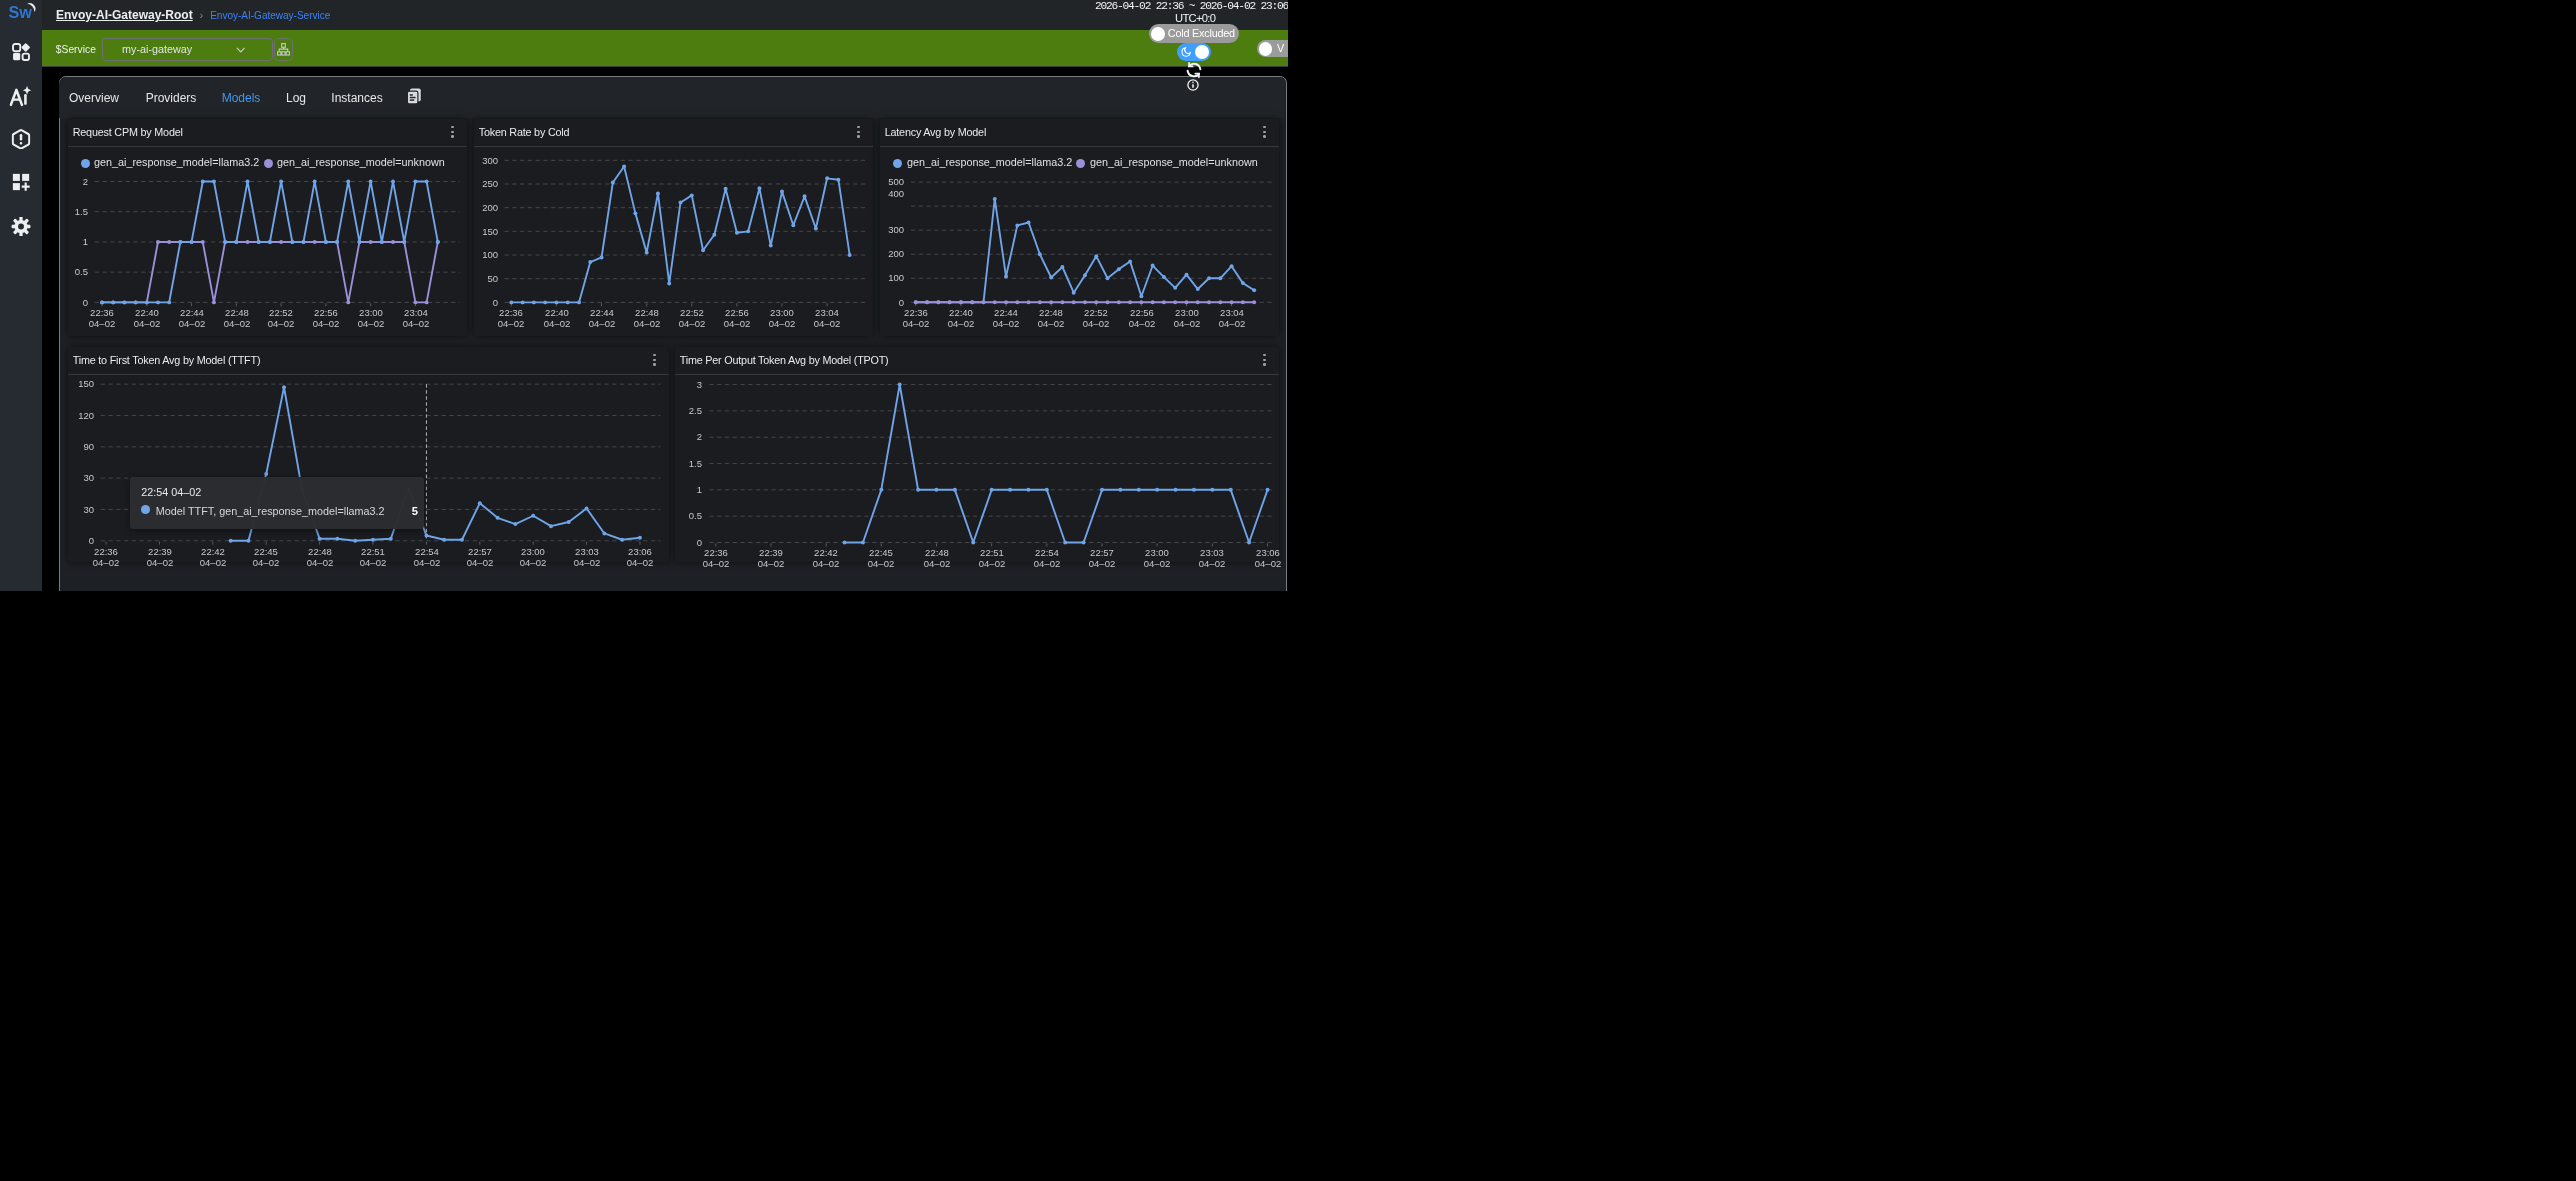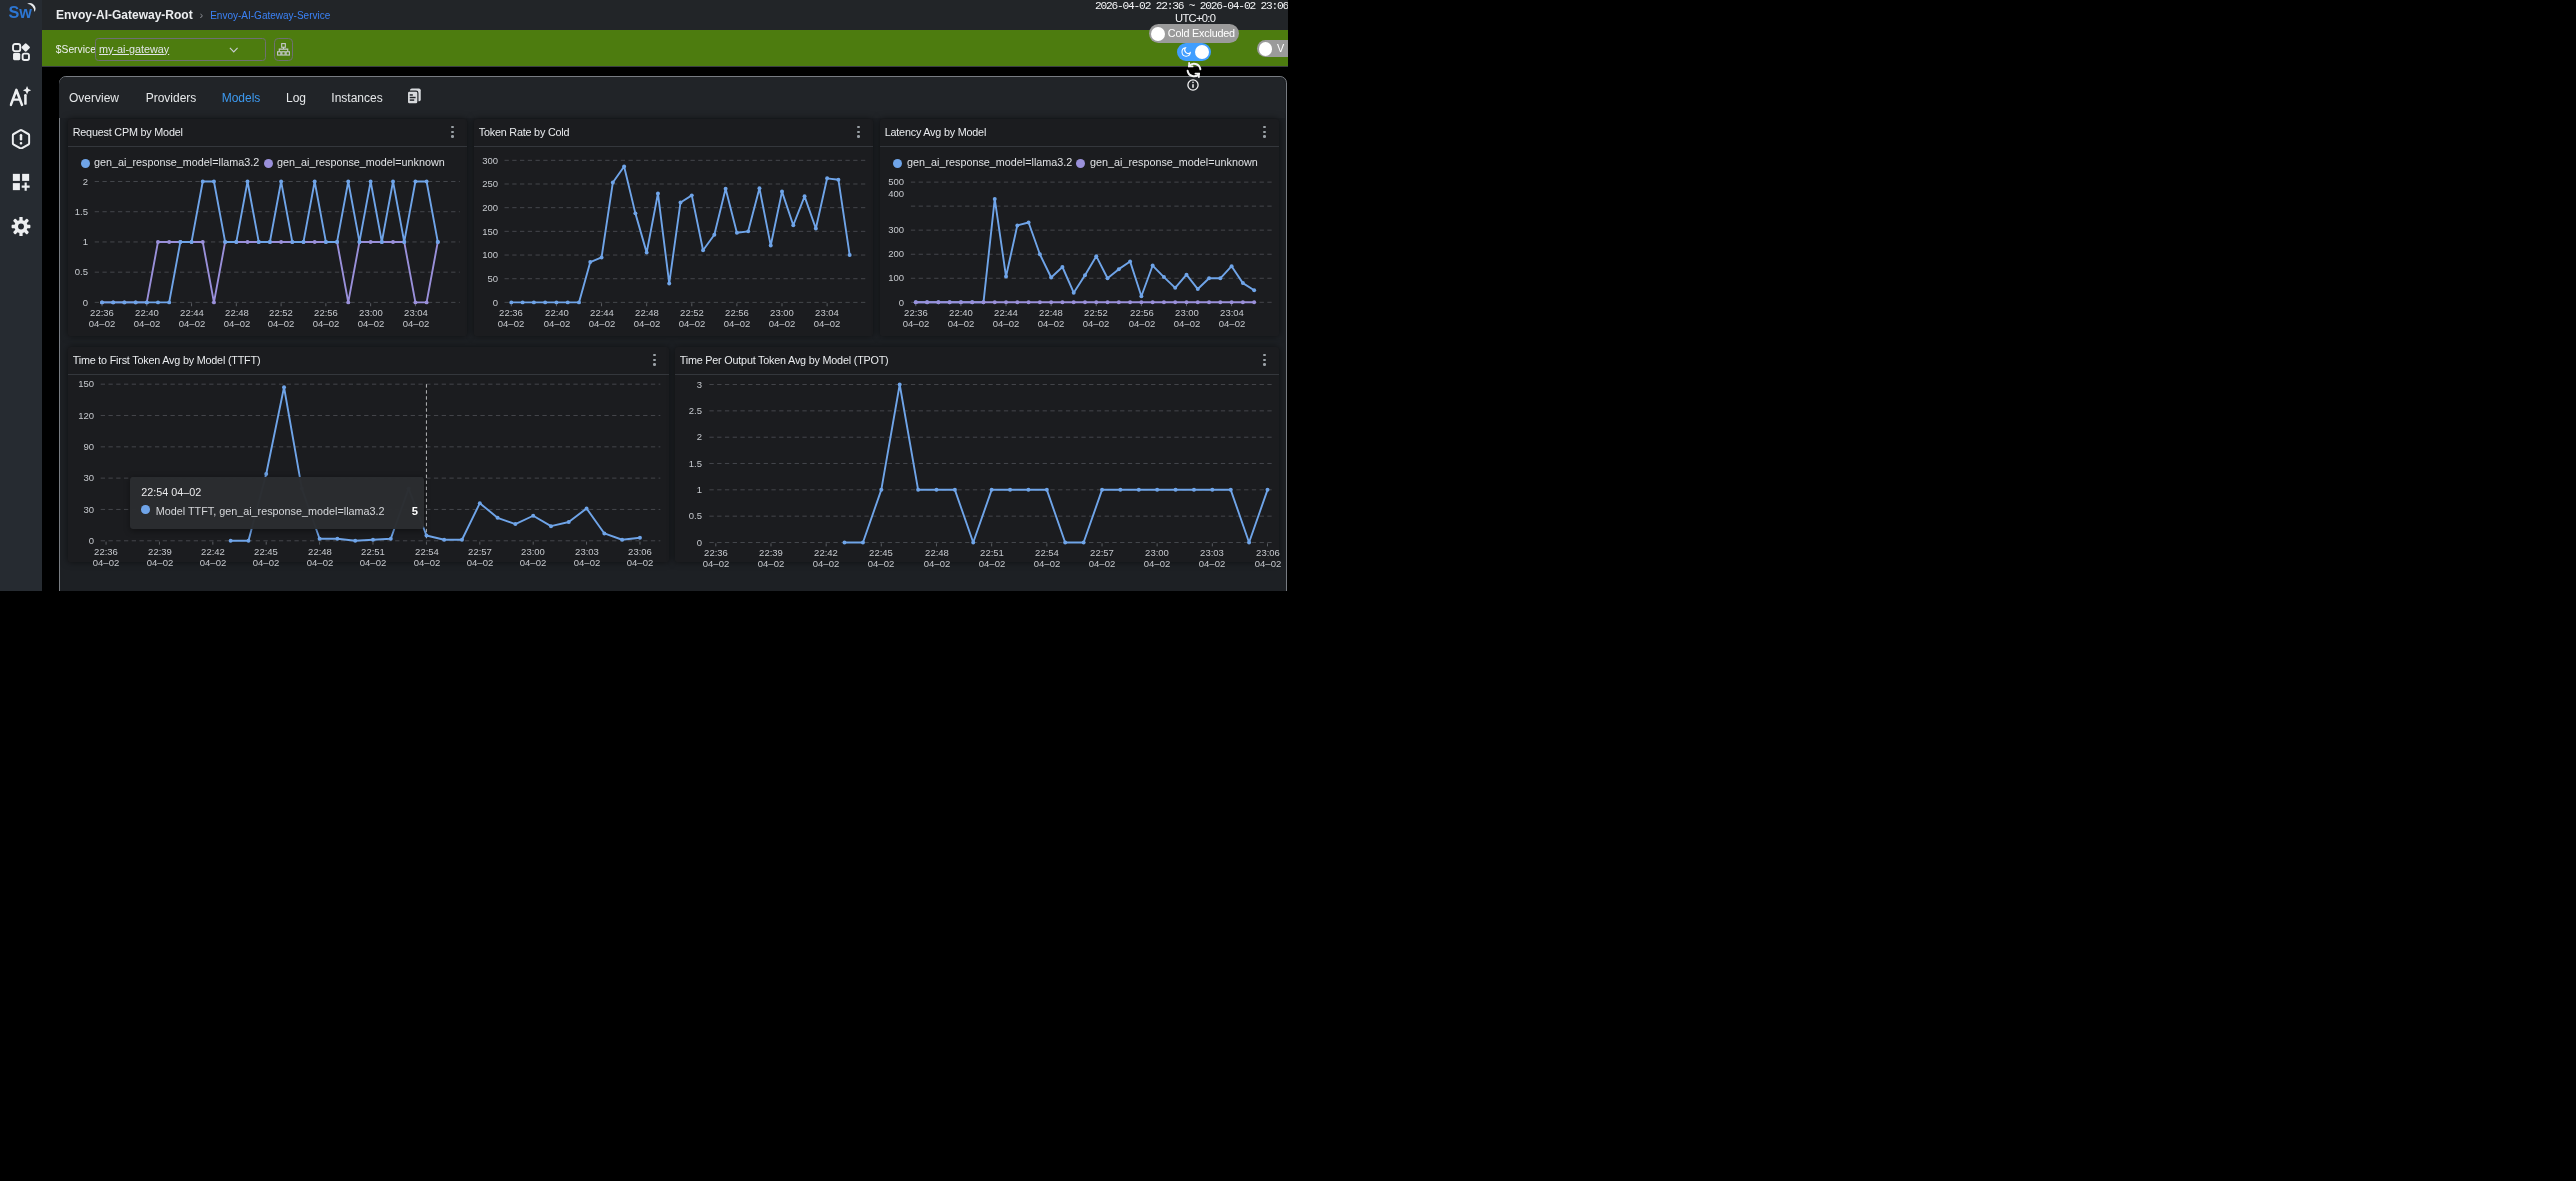--- a/index.html
+++ b/index.html
@@ -2,36 +2,36 @@
 <html style="font-size:13.8px"><head><meta charset="utf-8"><title>d</title><style>
 * { margin:0; padding:0; box-sizing:border-box; }
 html,body { width:1288px; height:591px; background:#000; overflow:hidden;
   font-family:"Liberation Sans",sans-serif; -webkit-font-smoothing:antialiased; }
 #page { position:relative; width:1288px; height:591px; }
 #sidebar { position:absolute; left:0; top:0; width:42px; height:591px; background:#262b31; z-index:5; }
 #header { position:absolute; left:42px; top:0; right:0; height:30px; background:#222528; z-index:4; }
 .sic { position:absolute; left:50%; transform:translateX(-50%); }
 #logo { position:absolute; left:0px; top:0px; }
 #crumb { position:absolute; left:56px; top:0; height:30px; line-height:30px; font-size:12px; color:#e4e6e9; white-space:nowrap; z-index:6; }
-#crumb b { font-weight:700; color:#eceef0; }
+#crumb b { font-weight:700; color:#eceef0;text-decoration:underline; }
 #crumb .sep { color:#84878c; padding:0 6.9px; font-size:11.2px; }
 #crumb .svc { color:#3b82f6; font-weight:400; font-size:10px; }
 #hdr-right { position:absolute; right:0; top:0; height:30px; display:flex; align-items:center; z-index:6;flex-direction:column; }
 #dt { font-family:"Liberation Mono",monospace; font-size:11.2px; letter-spacing:-1.2px; color:#f2f3f5; }
 #utc { font-size:11.2px; letter-spacing:-0.7px; color:#f2f3f5; margin-left:7.3px; }
 .pillg { position:relative; flex:none; display:inline-block; margin-left:4.7px; width:90px; height:19px; background:#9b9b9b; border-radius:10px; }
 .pillg .knob { position:absolute; left:2.5px; top:2.5px; width:14px; height:14px; background:#fff; border-radius:50%; }
 .pillg .lab { position:absolute; left:19px; top:0; line-height:19px; font-size:10.8px; letter-spacing:-0.2px; color:#fff; white-space:nowrap; }
 .pillb { position:relative; flex:none; display:inline-block; margin-left:4.7px; width:34px; height:18px; background:#409eff; border-radius:9px; }
 .pillb .knob { position:absolute; right:1.7px; top:1.6px; width:14.6px; height:14.6px; background:#fff; border-radius:50%; }
 .pillb svg { position:absolute; left:4.3px; top:3.3px; }
 .hic { margin-left:5.2px; display:flex; align-items:center; }
 #svcrow { position:absolute; left:42px; top:30px; right:0; height:37px; background:#4d7c0f; border-bottom:0.9px solid #3a3d42; z-index:3; }
 #svclab { position:absolute; left:13.8px; top:0; height:40px; line-height:40px; font-size:10.3px; color:#f0f1f3; }
-#svcsel { position:absolute; left:53px; top:7.7px; width:171px; height:23px; border:0.9px solid #6e7072; border-radius:3.4px; color:#e2e5e9; font-size:10.8px; line-height:21.5px; padding-left:3px;text-decoration:underline; }
+#svcsel { position:absolute; left:60px; top:7.7px; width:171px; height:23px; border:0.9px solid #6e7072; border-radius:3.4px; color:#e2e5e9; font-size:10.8px; line-height:21.5px; padding-left:19px; }
 #svcsel .chev { position:absolute; right:27px; top:8.2px; line-height:0; font-size:0; }
 #svcbtn { position:absolute; left:232px; top:7.7px; width:19px; height:23px; border:0.9px solid #6e7072; border-radius:4.3px; display:flex; align-items:center; justify-content:center; }
 .pillv { position:absolute; left:1215px; top:10.4px; width:40px; height:17px; background:#9b9b9b; border-radius:8.6px; z-index:6; }
 .pillv .knob { position:absolute; left:1.7px; top:1.7px; width:13.5px; height:13.5px; background:#fff; border-radius:50%; }
 .pillv .lab { position:absolute; left:20px; top:0; line-height:17px; font-size:10.8px; color:#fff; }
 #panel { position:absolute; left:59px; top:76px; width:1228px; height:555px; background:#1d2024; border:0.9px solid #787c82; border-radius:6.9px; }
 .tab { position:absolute; top:78px; height:38px; line-height:40px; font-size:12px; color:#e6e8ea; transform:translateX(-50%); white-space:nowrap; z-index:2; }
 .tab.act { color:#3d9af0; }
 #tabstrip { position:absolute; left:59px; top:77px; width:1226px; height:41px; background:#212428; border-radius:6.9px 6.9px 0 0; z-index:1; }
 #tabicon { position:absolute; left:407px; top:88px; z-index:2; }

